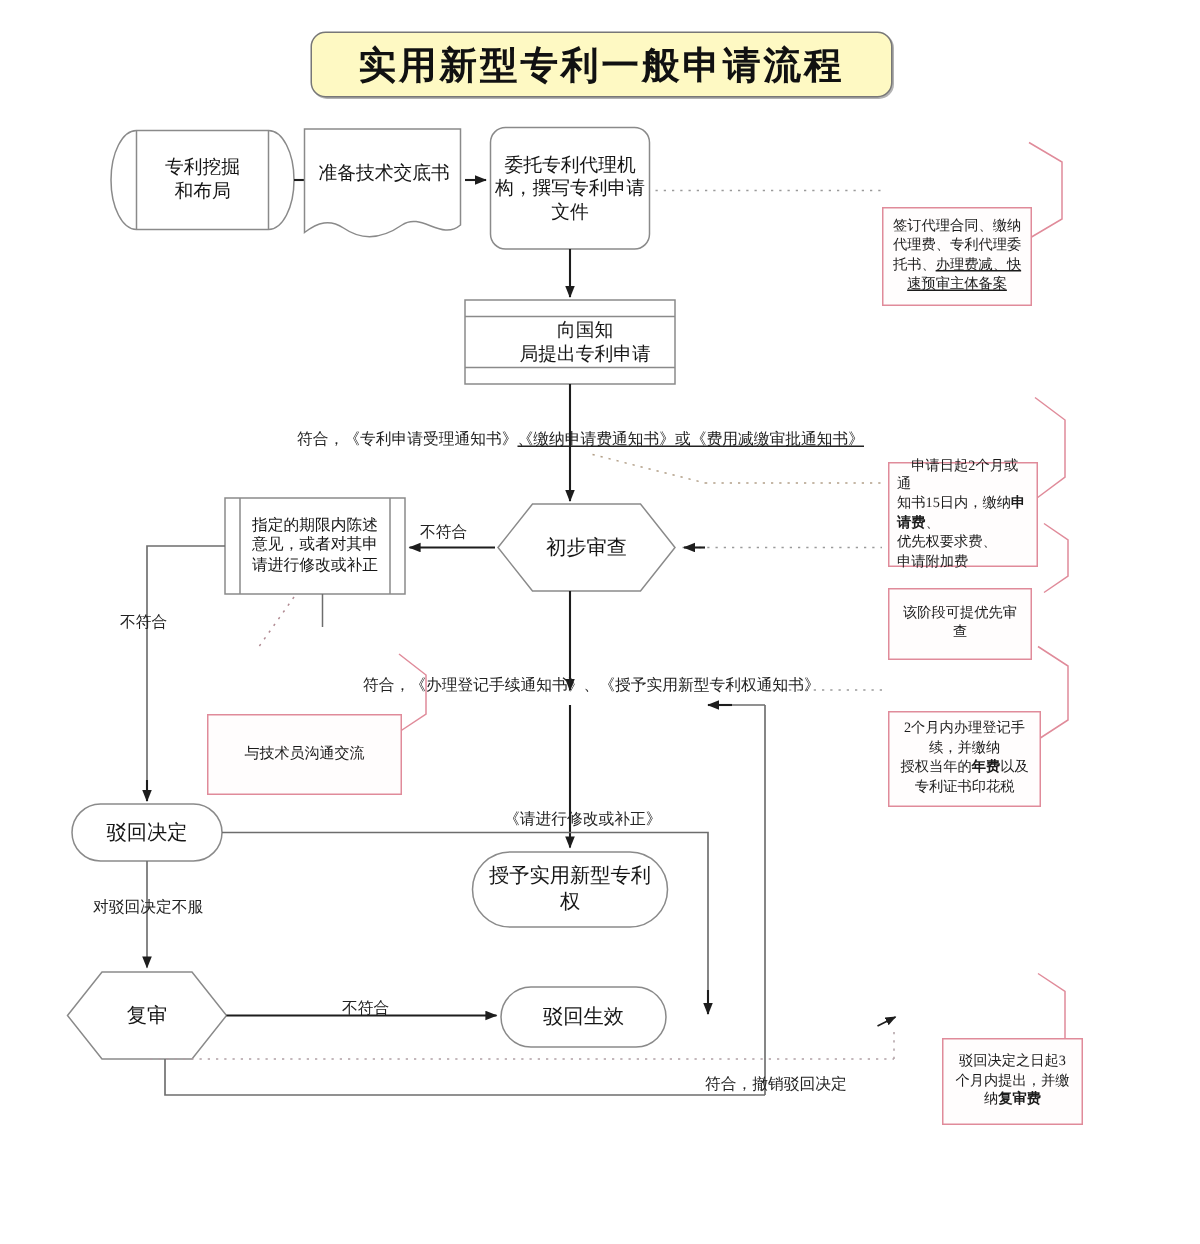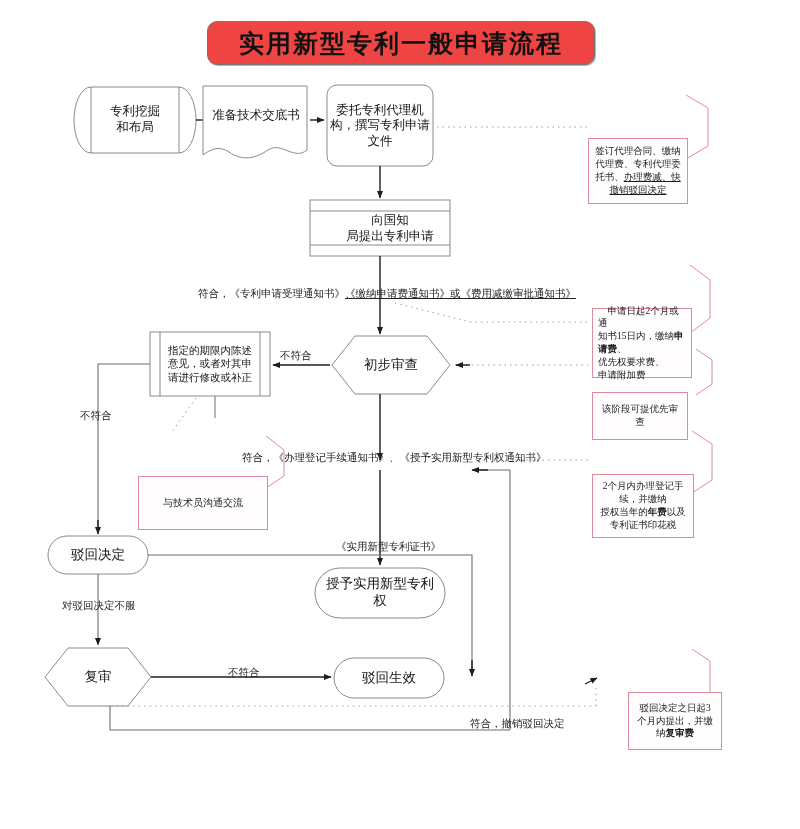--- a/index.html
+++ b/index.html
@@ -10,21 +10,21 @@
     position:relative;
     overflow:hidden;
   }
   #stage{position:relative;width:800px;height:829px;}
   svg#flow{position:absolute;left:0;top:0;width:800px;height:829px;}
 
   
   .title-box{
     position:absolute;
     left:207px;top:21px;width:386px;height:42px;
-    background:#ef4444;
+    background:#fef9c3;
     border:1px solid #777;
     border-radius:10px;
     display:flex;align-items:center;justify-content:center;
     box-shadow:1px 1px 0 #b3b3b3;
   }
   .title-box span{
     font-size:25px;font-weight:bold;letter-spacing:2px;color:#111;
     font-family:"Liberation Serif","DejaVu Serif",serif;
   }
 
@@ -202,38 +202,38 @@
 
   <div class="elabel" style="left:198px;top:288px;">符合，《专利申请受理通知书》、</div>
   <div class="elabel u" style="left:345px;top:288px;">《缴纳申请费通知书》或《费用减缴审批通知书》</div>
 
   <div class="elabel" style="left:280px;top:350px;">不符合</div>
 
   <div class="elabel" style="left:80px;top:410px;">不符合</div>
 
   <div class="elabel" style="left:242px;top:452px;">符合，《办理登记手续通知书》、《授予实用新型专利权通知书》</div>
 
-  <div class="elabel" style="left:336px;top:541px;">《实用新型专利证书》</div>
+  <div class="elabel" style="left:336px;top:541px;">《请进行修改或补正》</div>
 
   <div class="elabel" style="left:62px;top:600px;">对驳回决定不服</div>
 
   <div class="elabel" style="left:228px;top:667px;">不符合</div>
 
   <div class="elabel" style="left:470px;top:718px;">符合，撤销驳回决定</div>
 
   <div class="note-wrap" style="left:588px;top:94px;">
     <svg width="130" height="66" style="position:absolute;left:0;top:0;">
       <path d="M98,1 L120,14 L120,52 L98,65" fill="none" stroke="#e08b9a" stroke-width="1"></path>
     </svg>
     <div class="note" style="position:relative;left:0;top:0;width:100px;height:66px;">
       <div>
         <span>签订代理合同、缴纳</span><br>
         <span>代理费、专利代理委</span><br>
         <span>托书、</span><span class="u">办理费减、快</span><br>
-        <span class="u">撤销驳回决定</span>
+        <span class="u">速预审主体备案</span>
       </div>
     </div>
   </div>
 
   <div class="note-wrap" style="left:592px;top:264px;">
     <svg width="128" height="70" style="position:absolute;left:0;top:0;">
       <path d="M98,1 L118,16 L118,54 L98,69" fill="none" stroke="#e08b9a" stroke-width="1"></path>
     </svg>
     <div class="note" style="position:relative;left:0;top:0;width:100px;height:70px;text-align:left;">
       <div>

